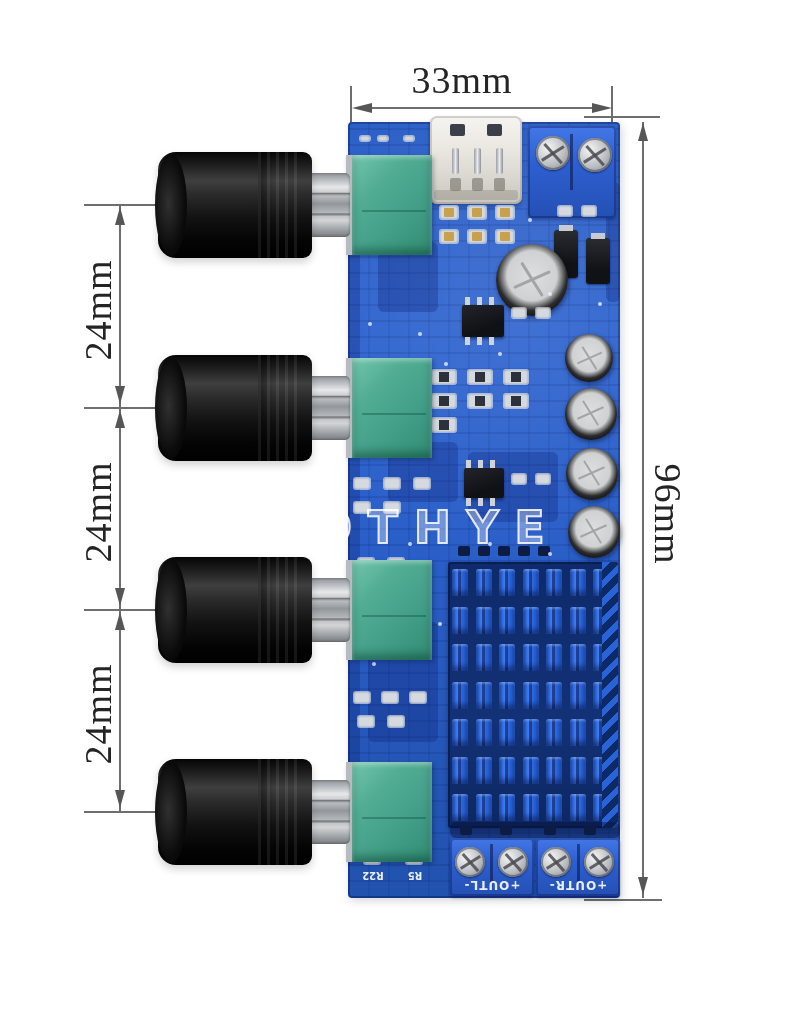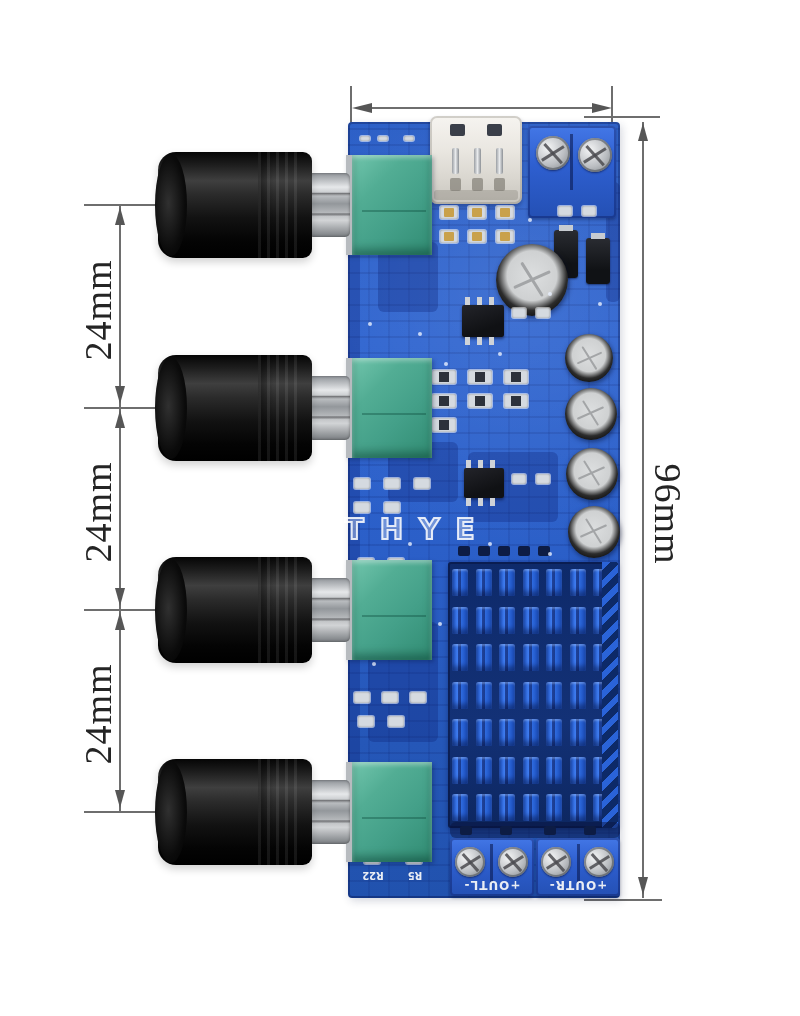--- a/index.html
+++ b/index.html
@@ -109,30 +109,31 @@
   .smd.amber::after{content:"";position:absolute;left:24%;top:18%;width:52%;height:64%;background:#c9a14b;border-radius:1px;}
   .smd.res::after{content:"";position:absolute;left:28%;top:14%;width:44%;height:72%;background:#2c313b;}
   .smd.dark{background:#0d1c44;box-shadow:none;}
   .via{position:absolute;width:4px;height:4px;border-radius:50%;background:rgba(232,240,255,.8);}
 
   
   .silk{position:absolute;color:#e9edf4;font-family:"DejaVu Sans",sans-serif;font-weight:bold;text-align:center;}
   .flip{transform:rotate(180deg);}
 
   
-  #watermark{position:absolute;left:272px;top:513px;width:320px;height:62px;z-index:40;
-    font-family:"DejaVu Sans",sans-serif;font-weight:bold;font-size:28px;letter-spacing:16px;
+  #watermark{position:absolute;left:272px;top:502px;width:320px;height:62px;z-index:40;
+    font-family:"DejaVu Sans",sans-serif;font-weight:bold;font-size:44px;letter-spacing:16px;
     color:rgba(255,255,255,.10);-webkit-text-stroke:2px rgba(255,255,255,.85);
     text-shadow:0 0 2px rgba(255,255,255,.25);}
 </style>
 </head>
 <body>
 
 <div class="scene">
 
+  <div class="dim-label" style="left:392px;top:58px;width:140px;">33mm</div>
   <div class="dline v" style="left:350px;top:86px;height:52px;"></div>
   <div class="dline v" style="left:611px;top:86px;height:52px;"></div>
   <div class="dline h" style="left:356px;top:107px;width:252px;"></div>
   <div class="arr left" style="left:352px;top:103px;"></div>
   <div class="arr right" style="left:592px;top:103px;"></div>
 
   <div class="dline h" style="left:584px;top:116px;width:76px;"></div>
   <div class="dline h" style="left:584px;top:899px;width:78px;"></div>
   <div class="dline v" style="left:642px;top:122px;height:776px;"></div>
   <div class="arr up" style="left:638px;top:123px;"></div>

